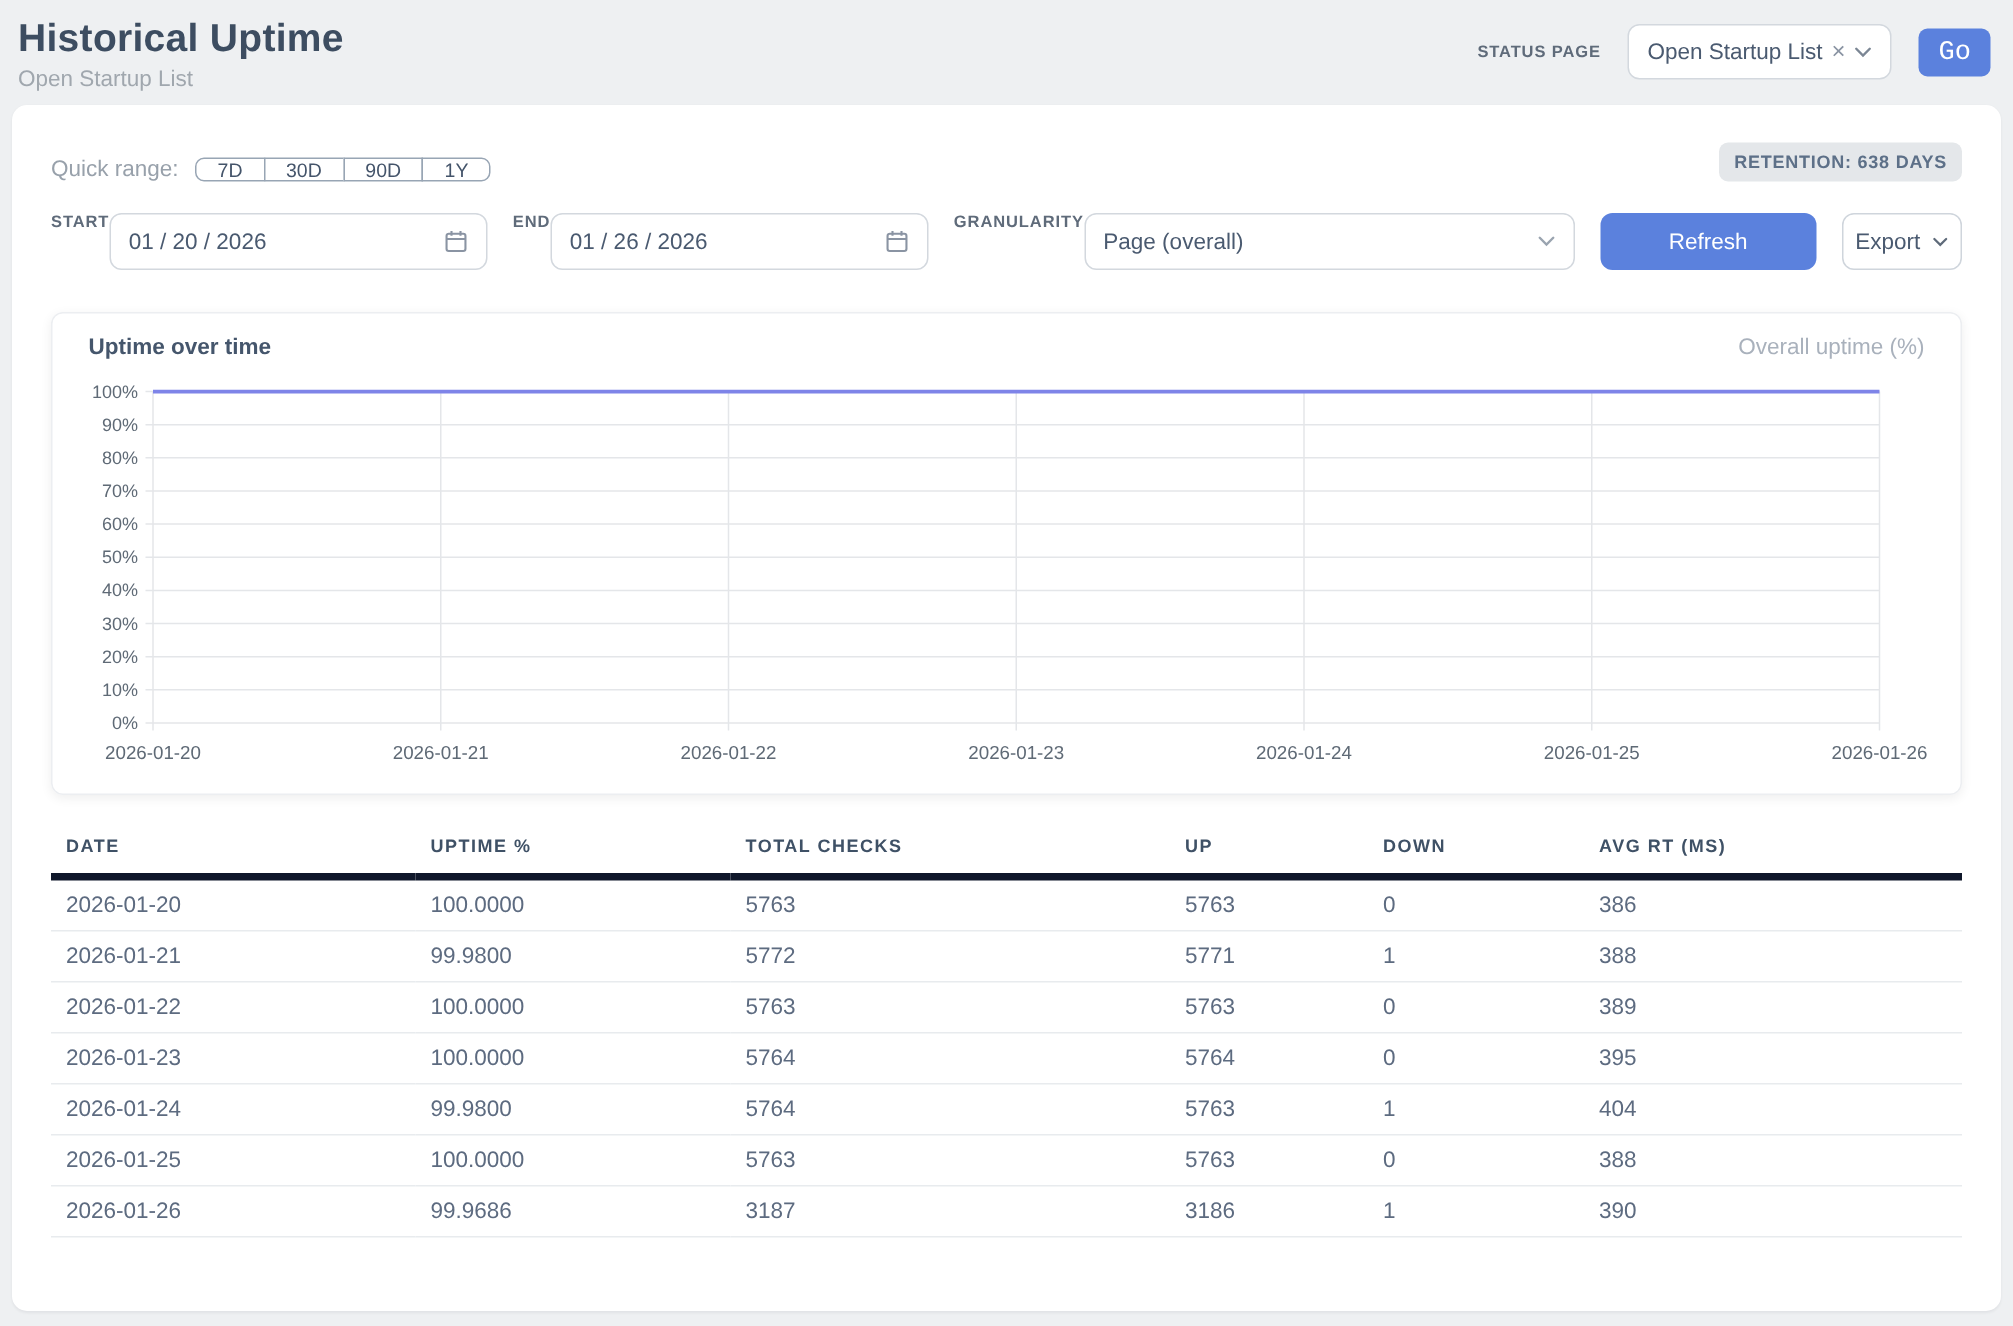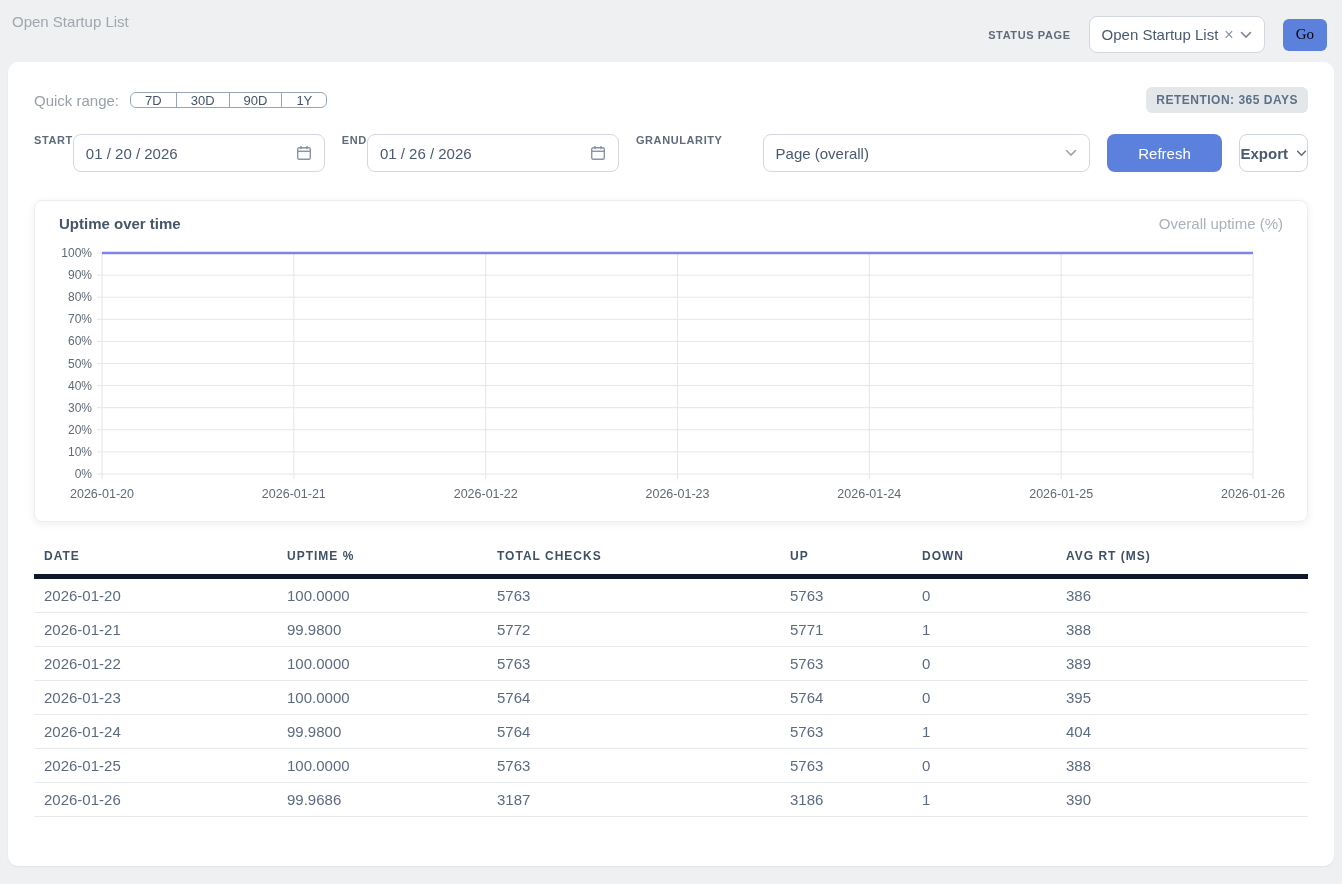--- a/index.html
+++ b/index.html
@@ -15,33 +15,33 @@
   .page-subtitle { font-size:15px; color:#a0a7ae; margin-top:3px; }
   .header-right { display:flex; align-items:center; gap:18px; margin-top:6px; }
   .small-label { font-size:11px; font-weight:600; letter-spacing:.6px; color:#5f6b7a; }
   .select-box {
     display:flex; align-items:center; gap:6px; background:#fff;
     border:1px solid #d3d8de; border-radius:8px; height:37px; padding:0 12px;
     font-size:15px; color:#4a5a70; cursor:pointer;
   }
   .clear-x { color:#8a94a3; font-size:16px; line-height:1; }
   .btn-go {
-    background:#5b81dd; color:#000000; border:none; border-radius:6px;
-    height:32px; padding:0 13px; font-size:15px; cursor:pointer;
-    font-family:Liberation Serif, serif;
+    background:#5b81dd; color:#ffffff; border:none; border-radius:6px;
+    height:32px; padding:0 13px; font-size:18px; cursor:pointer;
+    font-family:Liberation Mono, monospace;
   }
 
   
   .main-card {
     margin:0 8px 8px; background:#fff; border-radius:10px;
     box-shadow:0 1px 2px rgba(16,24,40,.06);
     padding:25px 26px 20px; height:804px;
   }
 
-  .quick-row { display:flex; align-items:center; margin-bottom:21px; }
+  .quick-row { display:flex; align-items:flex-end; margin-bottom:21px; }
   .muted-label { font-size:15px; color:#98a1ab; margin-right:11px; }
   .segmented { display:flex; }
   .seg-btn {
     background:#fff; border:1px solid #98a5b4; color:#44546a;
     font-size:13px; height:16px; padding:0 14px; margin-left:-1px;
     cursor:pointer; font-family:inherit;
   }
   .seg-btn:first-child { border-radius:6px 0 0 6px; margin-left:0; }
   .seg-btn:last-child { border-radius:0 6px 6px 0; }
   .badge {
@@ -51,32 +51,31 @@
   }
 
   .fields-row { display:flex; align-items:flex-end; gap:17px; margin-bottom:28px; }
   .field { display:flex; flex-direction:row; }
   .field-label { font-size:11px; font-weight:600; letter-spacing:.6px; color:#5f6b7a; margin-bottom:8px; }
   .input {
     height:38px; border:1px solid #d3d8de; border-radius:8px; background:#fff;
     display:flex; align-items:center; justify-content:space-between;
     padding:0 12px; font-size:15px; color:#4a5a70; cursor:pointer;
   }
-  .w-306 { width:252px; } .w-307 { width:327px;margin-left:40px; }
+  .w-306 { width:252px; } .w-307 { width:327px; }
   .btn-refresh {
     background:#5b81dd; color:#fff; border:none; border-radius:8px;
     width:191px; height:38px; font-size:15px; cursor:pointer; margin-left:auto;
     font-family:inherit;
   }
   .btn-export {
     background:#fff; color:#4a5a70; border:1px solid #cfd5dc; border-radius:8px;
     width:105px; height:38px; font-size:15px; cursor:pointer;
     display:flex; align-items:center; justify-content:center; gap:8px;
     font-family:inherit;
-    font-weight:bold;
   }
 
   
   .chart-card {
     border:1px solid #eceef1; border-radius:8px;
     box-shadow:0 2px 8px rgba(0,0,0,.07);
     padding:14px 24px 12px; margin-bottom:23px;
   }
   .chart-head { display:flex; justify-content:space-between; align-items:center; margin-bottom:9px; }
   .chart-title { font-size:15px; font-weight:700; color:#45566c; }
@@ -92,20 +91,21 @@
   td {
     font-size:15px; color:#5d6b80; padding:8px 10px;
     border-bottom:1px solid #e8ebee;
   }
 </style>
 </head>
 <body>
 
 <header class="page-header">
   <div>
+    <h1 class="page-title">Historical Uptime</h1>
     <div class="page-subtitle">Open Startup List</div>
   </div>
   <div class="header-right">
     <span class="small-label">STATUS PAGE</span>
     <div class="select-box">
       <span>Open Startup List</span>
       <span class="clear-x">×</span>
       <svg width="12" height="8" viewBox="0 0 12 8">
         <path d="M1.5 1.5 L6 6 L10.5 1.5" fill="none" stroke="#7b8694" stroke-width="1.6" stroke-linecap="round"></path>
       </svg>
@@ -117,21 +117,21 @@
 <main class="main-card">
 
   <div class="quick-row">
     <span class="muted-label">Quick range:</span>
     <div class="segmented" id="quick-ranges">
         <button class="seg-btn">7D</button>
         <button class="seg-btn">30D</button>
         <button class="seg-btn">90D</button>
         <button class="seg-btn">1Y</button>
       </div>
-    <span class="badge">RETENTION: 365 DAYS</span>
+    <span class="badge">RETENTION: 638 DAYS</span>
   </div>
 
   <div class="fields-row">
     <div class="field">
       <label class="field-label">START</label>
       <div class="input w-306">
         <span>01 / 20 / 2026</span>
         <svg width="16" height="16" viewBox="0 0 16 16">
           <rect x="1.7" y="2.8" width="12.6" height="11.5" rx="1.5" fill="none" stroke="#8a94a3" stroke-width="1.4"></rect>
           <line x1="5" y1="1" x2="5" y2="4.2" stroke="#8a94a3" stroke-width="1.4"></line>

